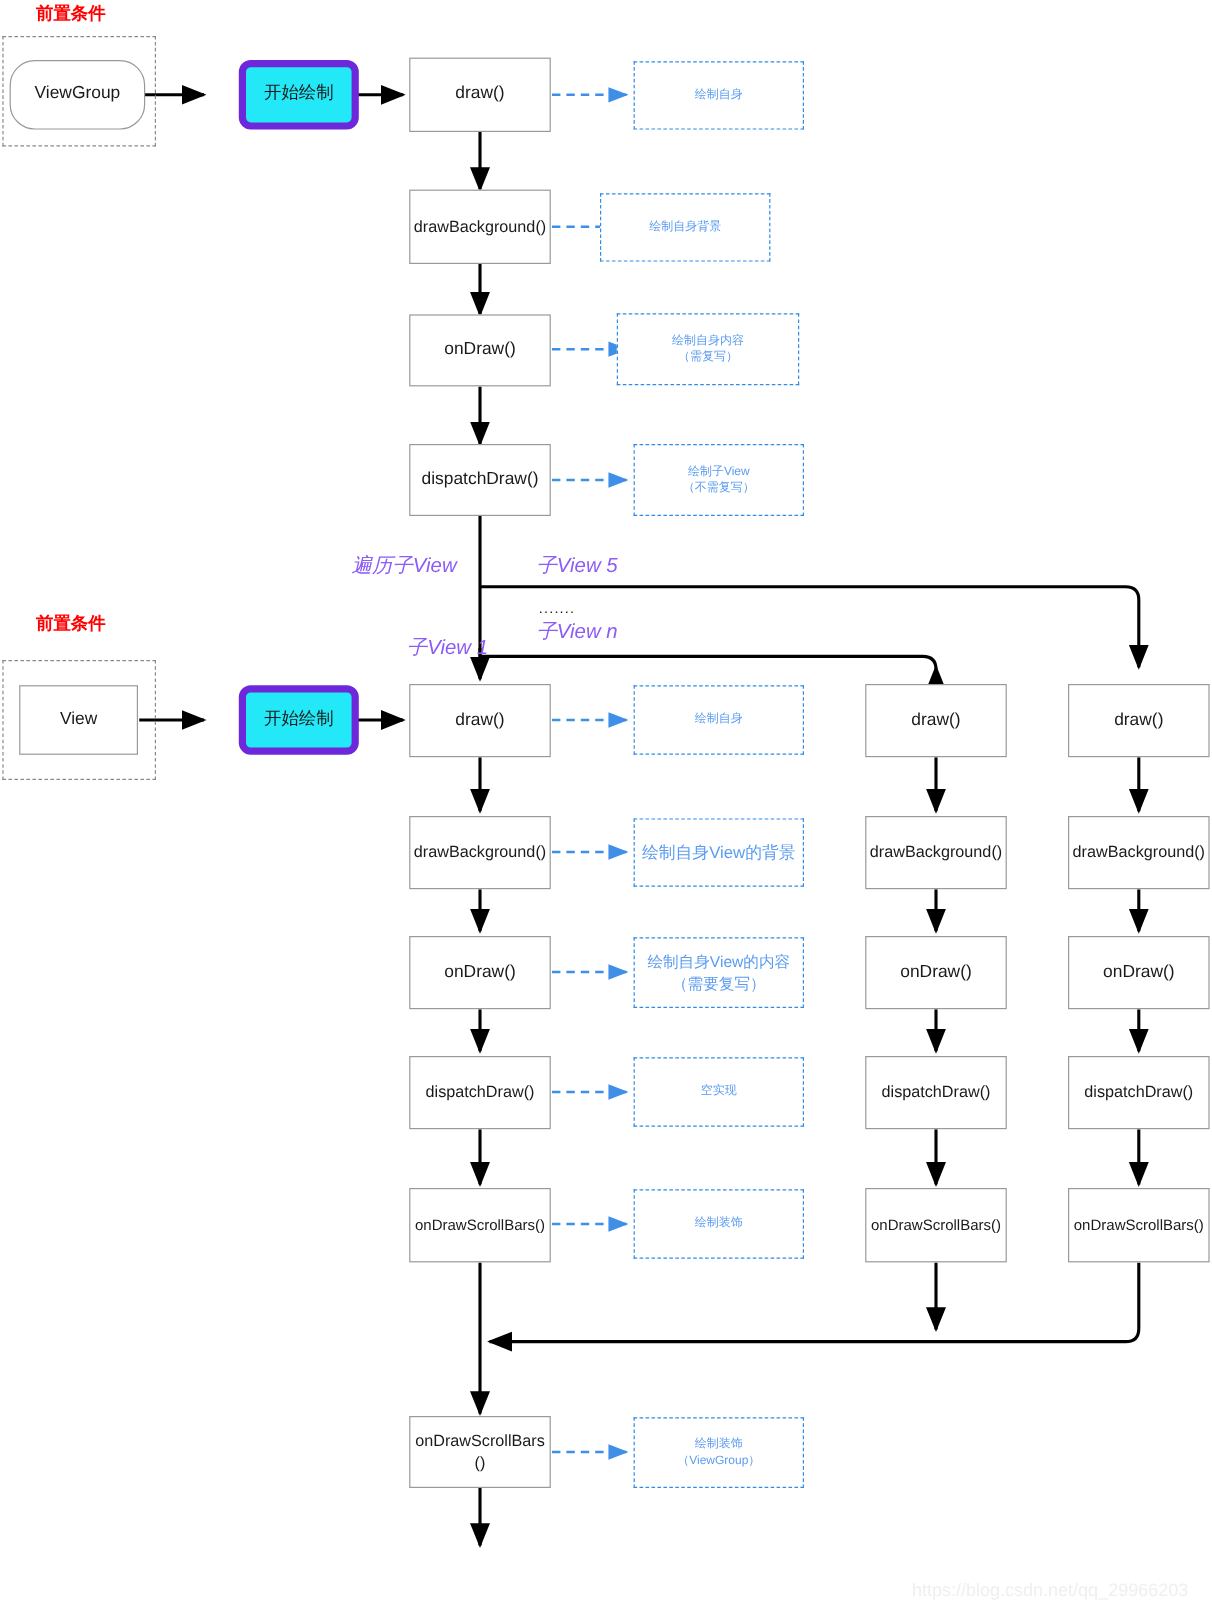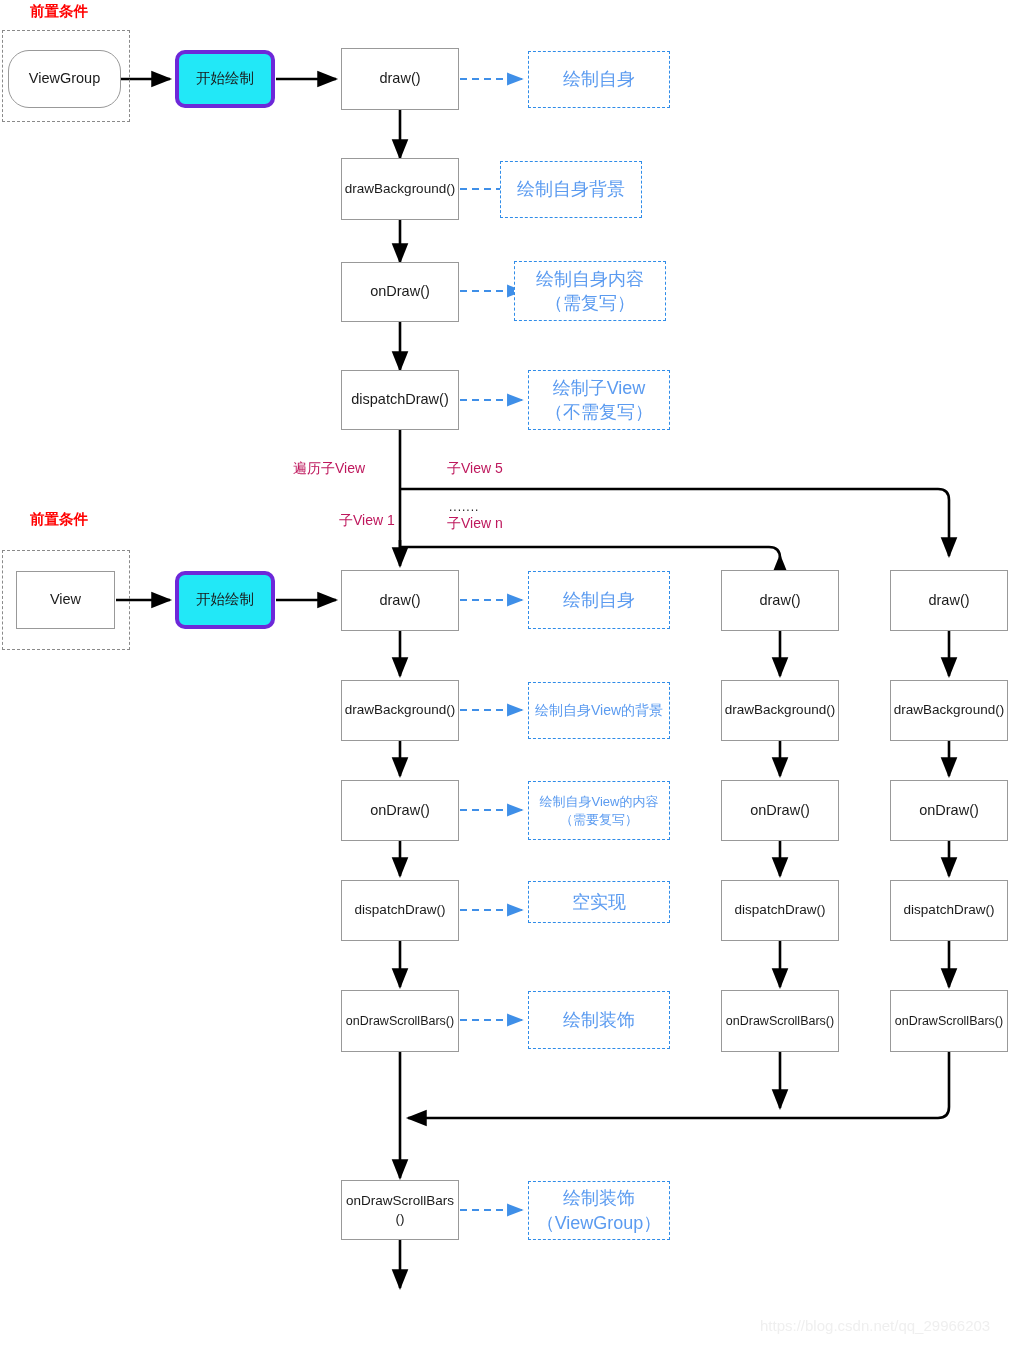--- a/index.html
+++ b/index.html
@@ -31,54 +31,56 @@
   }
   
   .box{
     border:1px solid #999999;
     background:#ffffff;
     color:#1a1a1a;
     font-size:14.5px;
   }
   
   .term{
-    border:4px solid #6d28d9;
+    border:6px solid #6d28d9;
     background:#22e8f7;
     border-radius:10px;
     color:#1a1a1a;
     font-size:14.5px;
+    margin-left:24px;
   }
   
   .note{
     border:1.6px dashed #2f8ce8;
     background:#ffffff;
     color:#5b9bf0;
-    font-size:18px;
+    font-size:10px;
   }
   
   .group{
     position:absolute;
     box-sizing:border-box;
     border:1.4px dashed #8a8a8a;
     background:transparent;
   }
   .grouplabel{
     position:absolute;
     color:#ff0000;
     font-weight:bold;
     font-size:14.5px;
     white-space:nowrap;
     font-family:"DejaVu Sans",sans-serif;
     text-align:center;
   }
   .edgelabel{
     position:absolute;
-    color:#be185d;
-    font-size:14px;
-    white-space:nowrap;
+    color:#8b5cf6;
+    font-size:17px;
+    white-space:nowrap;
+    font-style:italic;
   }
   .dots{
     position:absolute;
     color:#1a1a1a;
     font-size:12px;
     letter-spacing:1px;
     white-space:nowrap;
   }
   .watermark{
     position:absolute;
@@ -195,39 +197,39 @@
   <div class="node note" style="left:500px;top:161px;width:142px;height:57px;">绘制自身背景</div>
   <div class="node note l2" style="left:514px;top:261px;width:152px;height:60px;">绘制自身内容
 （需复写）</div>
   <div class="node note l2" style="left:528px;top:370px;width:142px;height:60px;">绘制子View
 （不需复写）</div>
 
   <div class="edgelabel" style="left:293px;top:460px;">遍历子View</div>
   <div class="edgelabel" style="left:447px;top:460px;">子View 5</div>
   <div class="dots" style="left:449px;top:500px;">.......</div>
   <div class="edgelabel" style="left:447px;top:515px;">子View n</div>
-  <div class="edgelabel" style="left:339px;top:512px;">子View 1</div>
+  <div class="edgelabel" style="left:339px;top:528px;">子View 1</div>
 
   <div class="grouplabel" style="left:30px;top:510px;">前置条件</div>
   <div class="group" style="left:2px;top:550px;width:128px;height:100px;"></div>
   <div class="node box" style="left:16px;top:571px;width:99px;height:58px;">View</div>
 
   <div class="node term" style="left:175px;top:571px;width:100px;height:58px;">开始绘制</div>
 
   <div class="node box" style="left:341px;top:570px;width:118px;height:61px;">draw()</div>
   <div class="node box" style="left:341px;top:680px;width:118px;height:61px;font-size:13.5px;">drawBackground()</div>
   <div class="node box" style="left:341px;top:780px;width:118px;height:61px;">onDraw()</div>
   <div class="node box" style="left:341px;top:880px;width:118px;height:61px;font-size:13.5px;">dispatchDraw()</div>
   <div class="node box" style="left:341px;top:990px;width:118px;height:62px;font-size:12.5px;">onDrawScrollBars()</div>
 
   <div class="node note" style="left:528px;top:571px;width:142px;height:58px;">绘制自身</div>
   <div class="node note" style="left:528px;top:682px;width:142px;height:57px;font-size:14px;">绘制自身View的背景</div>
   <div class="node note l2" style="left:528px;top:781px;width:142px;height:59px;font-size:13px;">绘制自身View的内容
 （需要复写）</div>
-  <div class="node note" style="left:528px;top:881px;width:142px;height:42px;">空实现</div>
+  <div class="node note" style="left:528px;top:881px;width:142px;height:58px;">空实现</div>
   <div class="node note" style="left:528px;top:991px;width:142px;height:58px;">绘制装饰</div>
 
   <div class="node box" style="left:721px;top:570px;width:118px;height:61px;">draw()</div>
   <div class="node box" style="left:721px;top:680px;width:118px;height:61px;font-size:13.5px;">drawBackground()</div>
   <div class="node box" style="left:721px;top:780px;width:118px;height:61px;">onDraw()</div>
   <div class="node box" style="left:721px;top:880px;width:118px;height:61px;font-size:13.5px;">dispatchDraw()</div>
   <div class="node box" style="left:721px;top:990px;width:118px;height:62px;font-size:12.5px;">onDrawScrollBars()</div>
 
   <div class="node box" style="left:890px;top:570px;width:118px;height:61px;">draw()</div>
   <div class="node box" style="left:890px;top:680px;width:118px;height:61px;font-size:13.5px;">drawBackground()</div>

